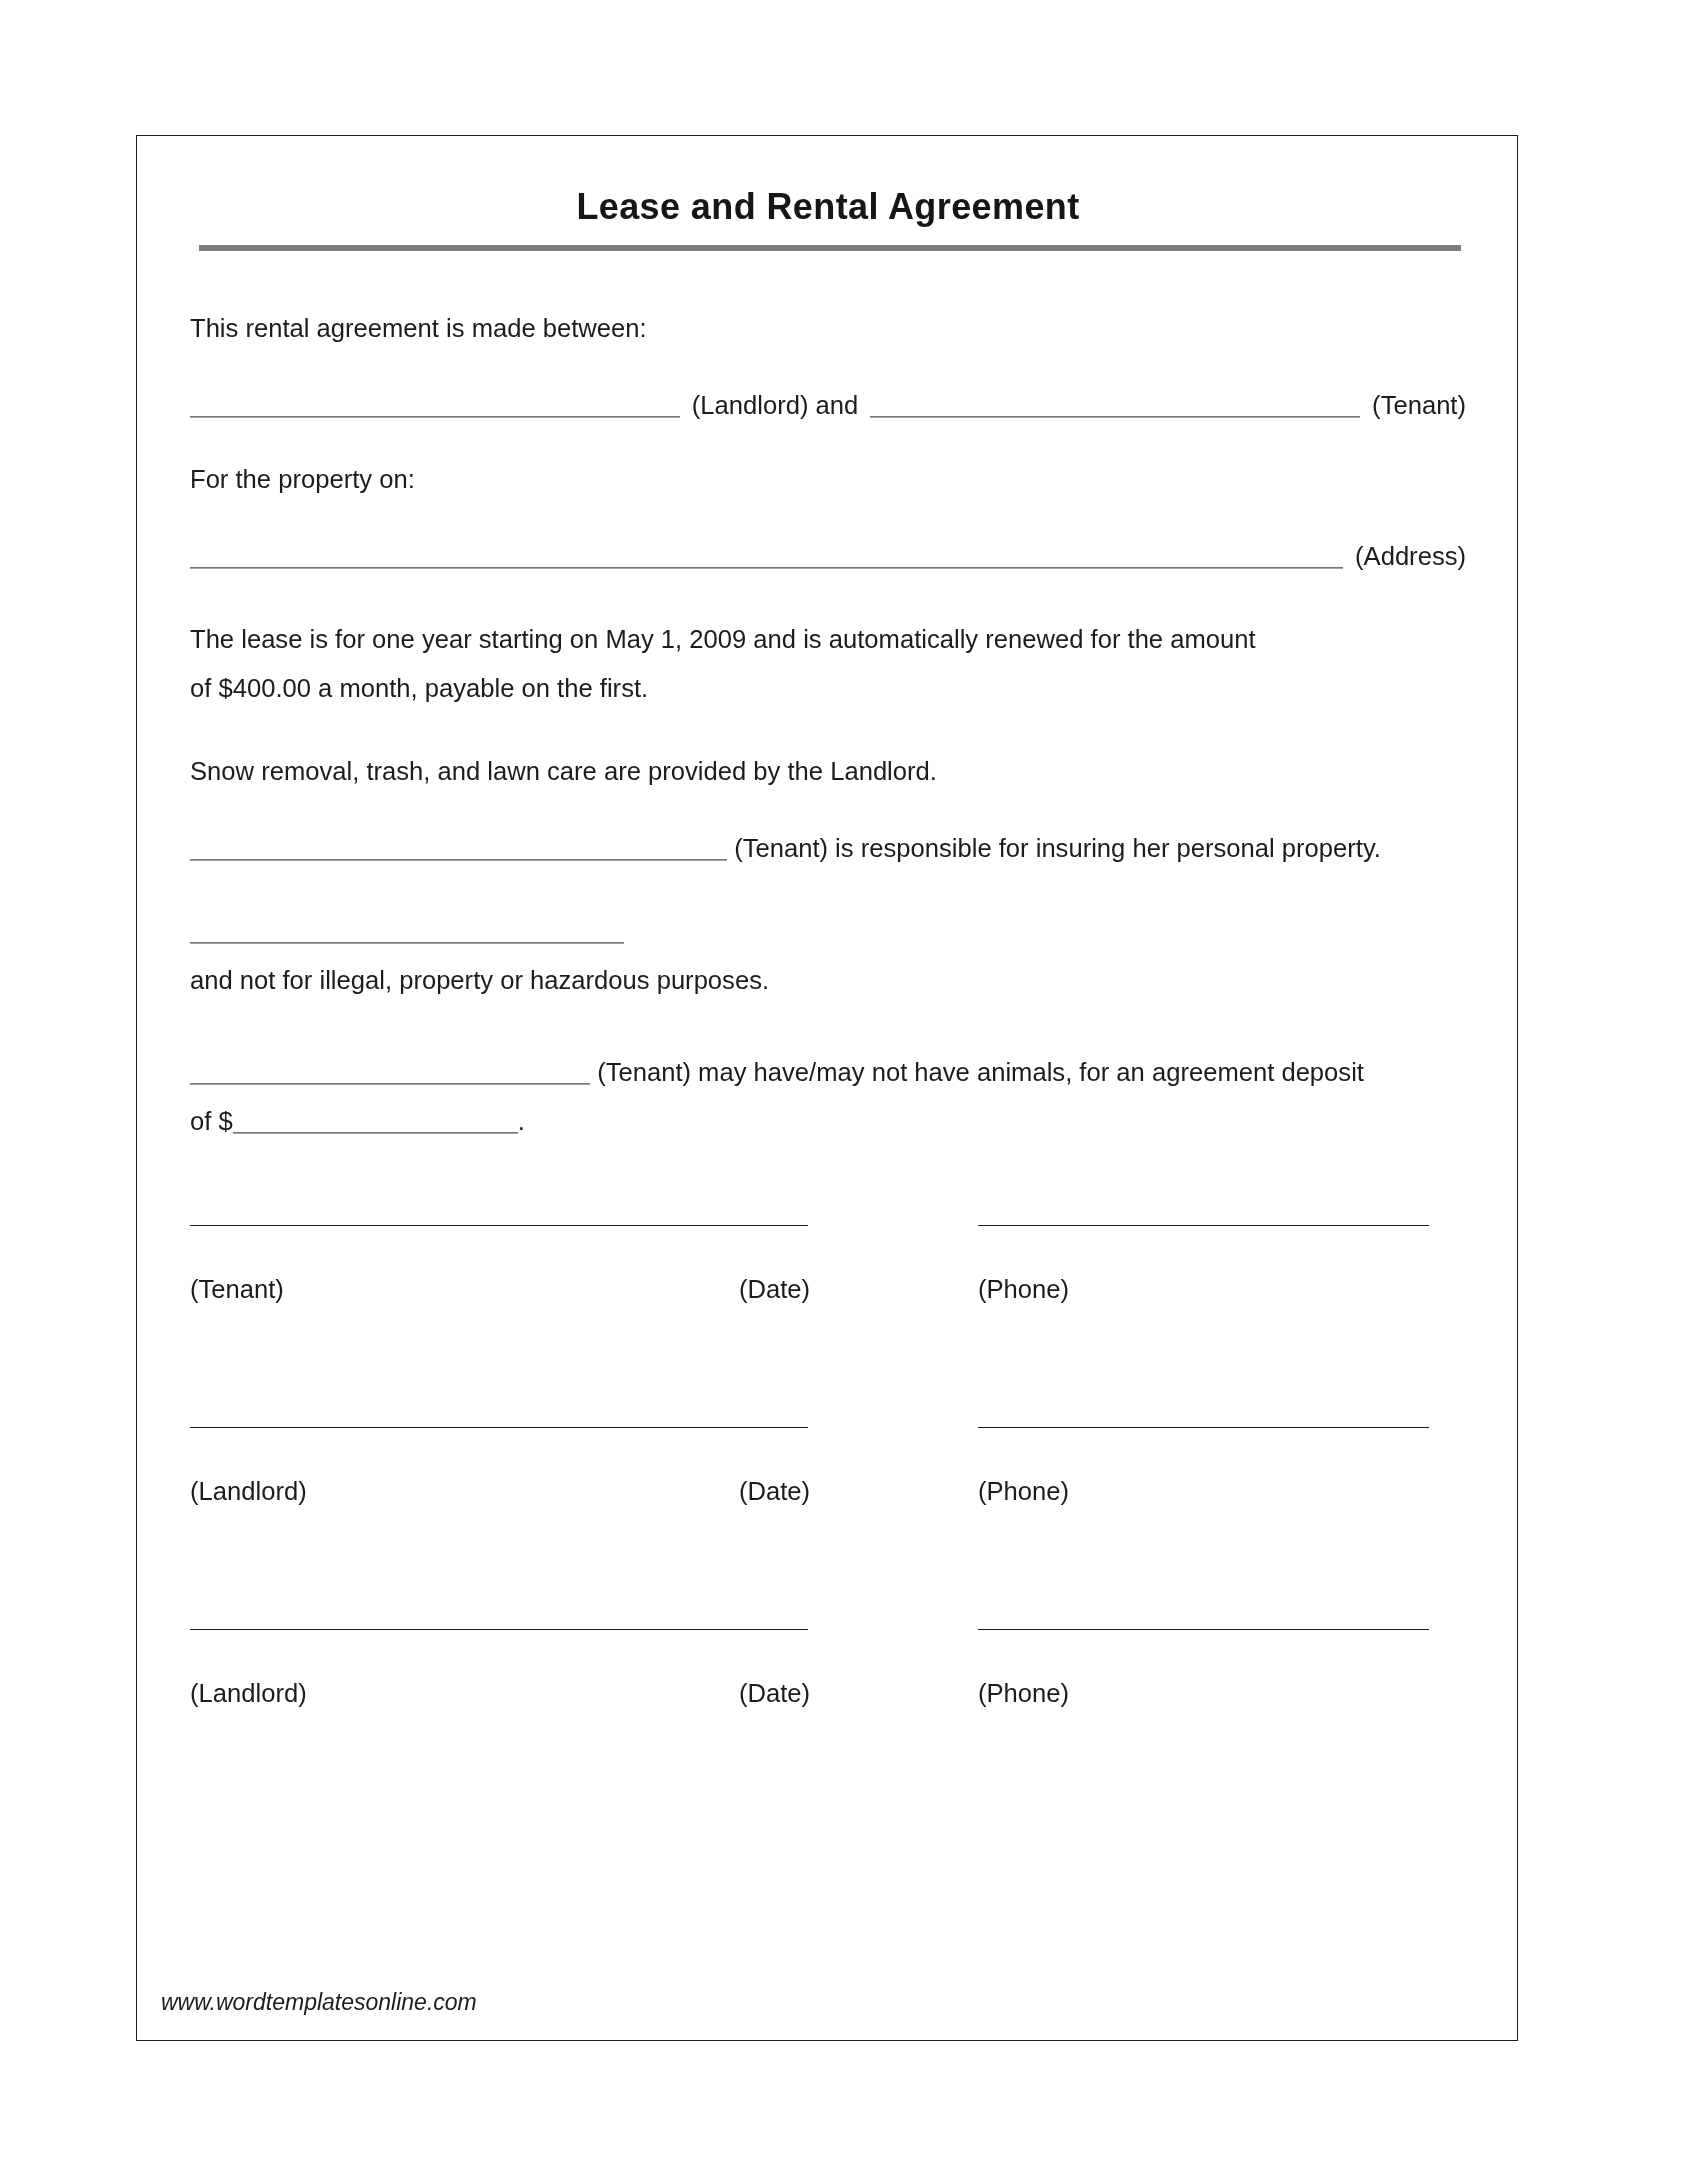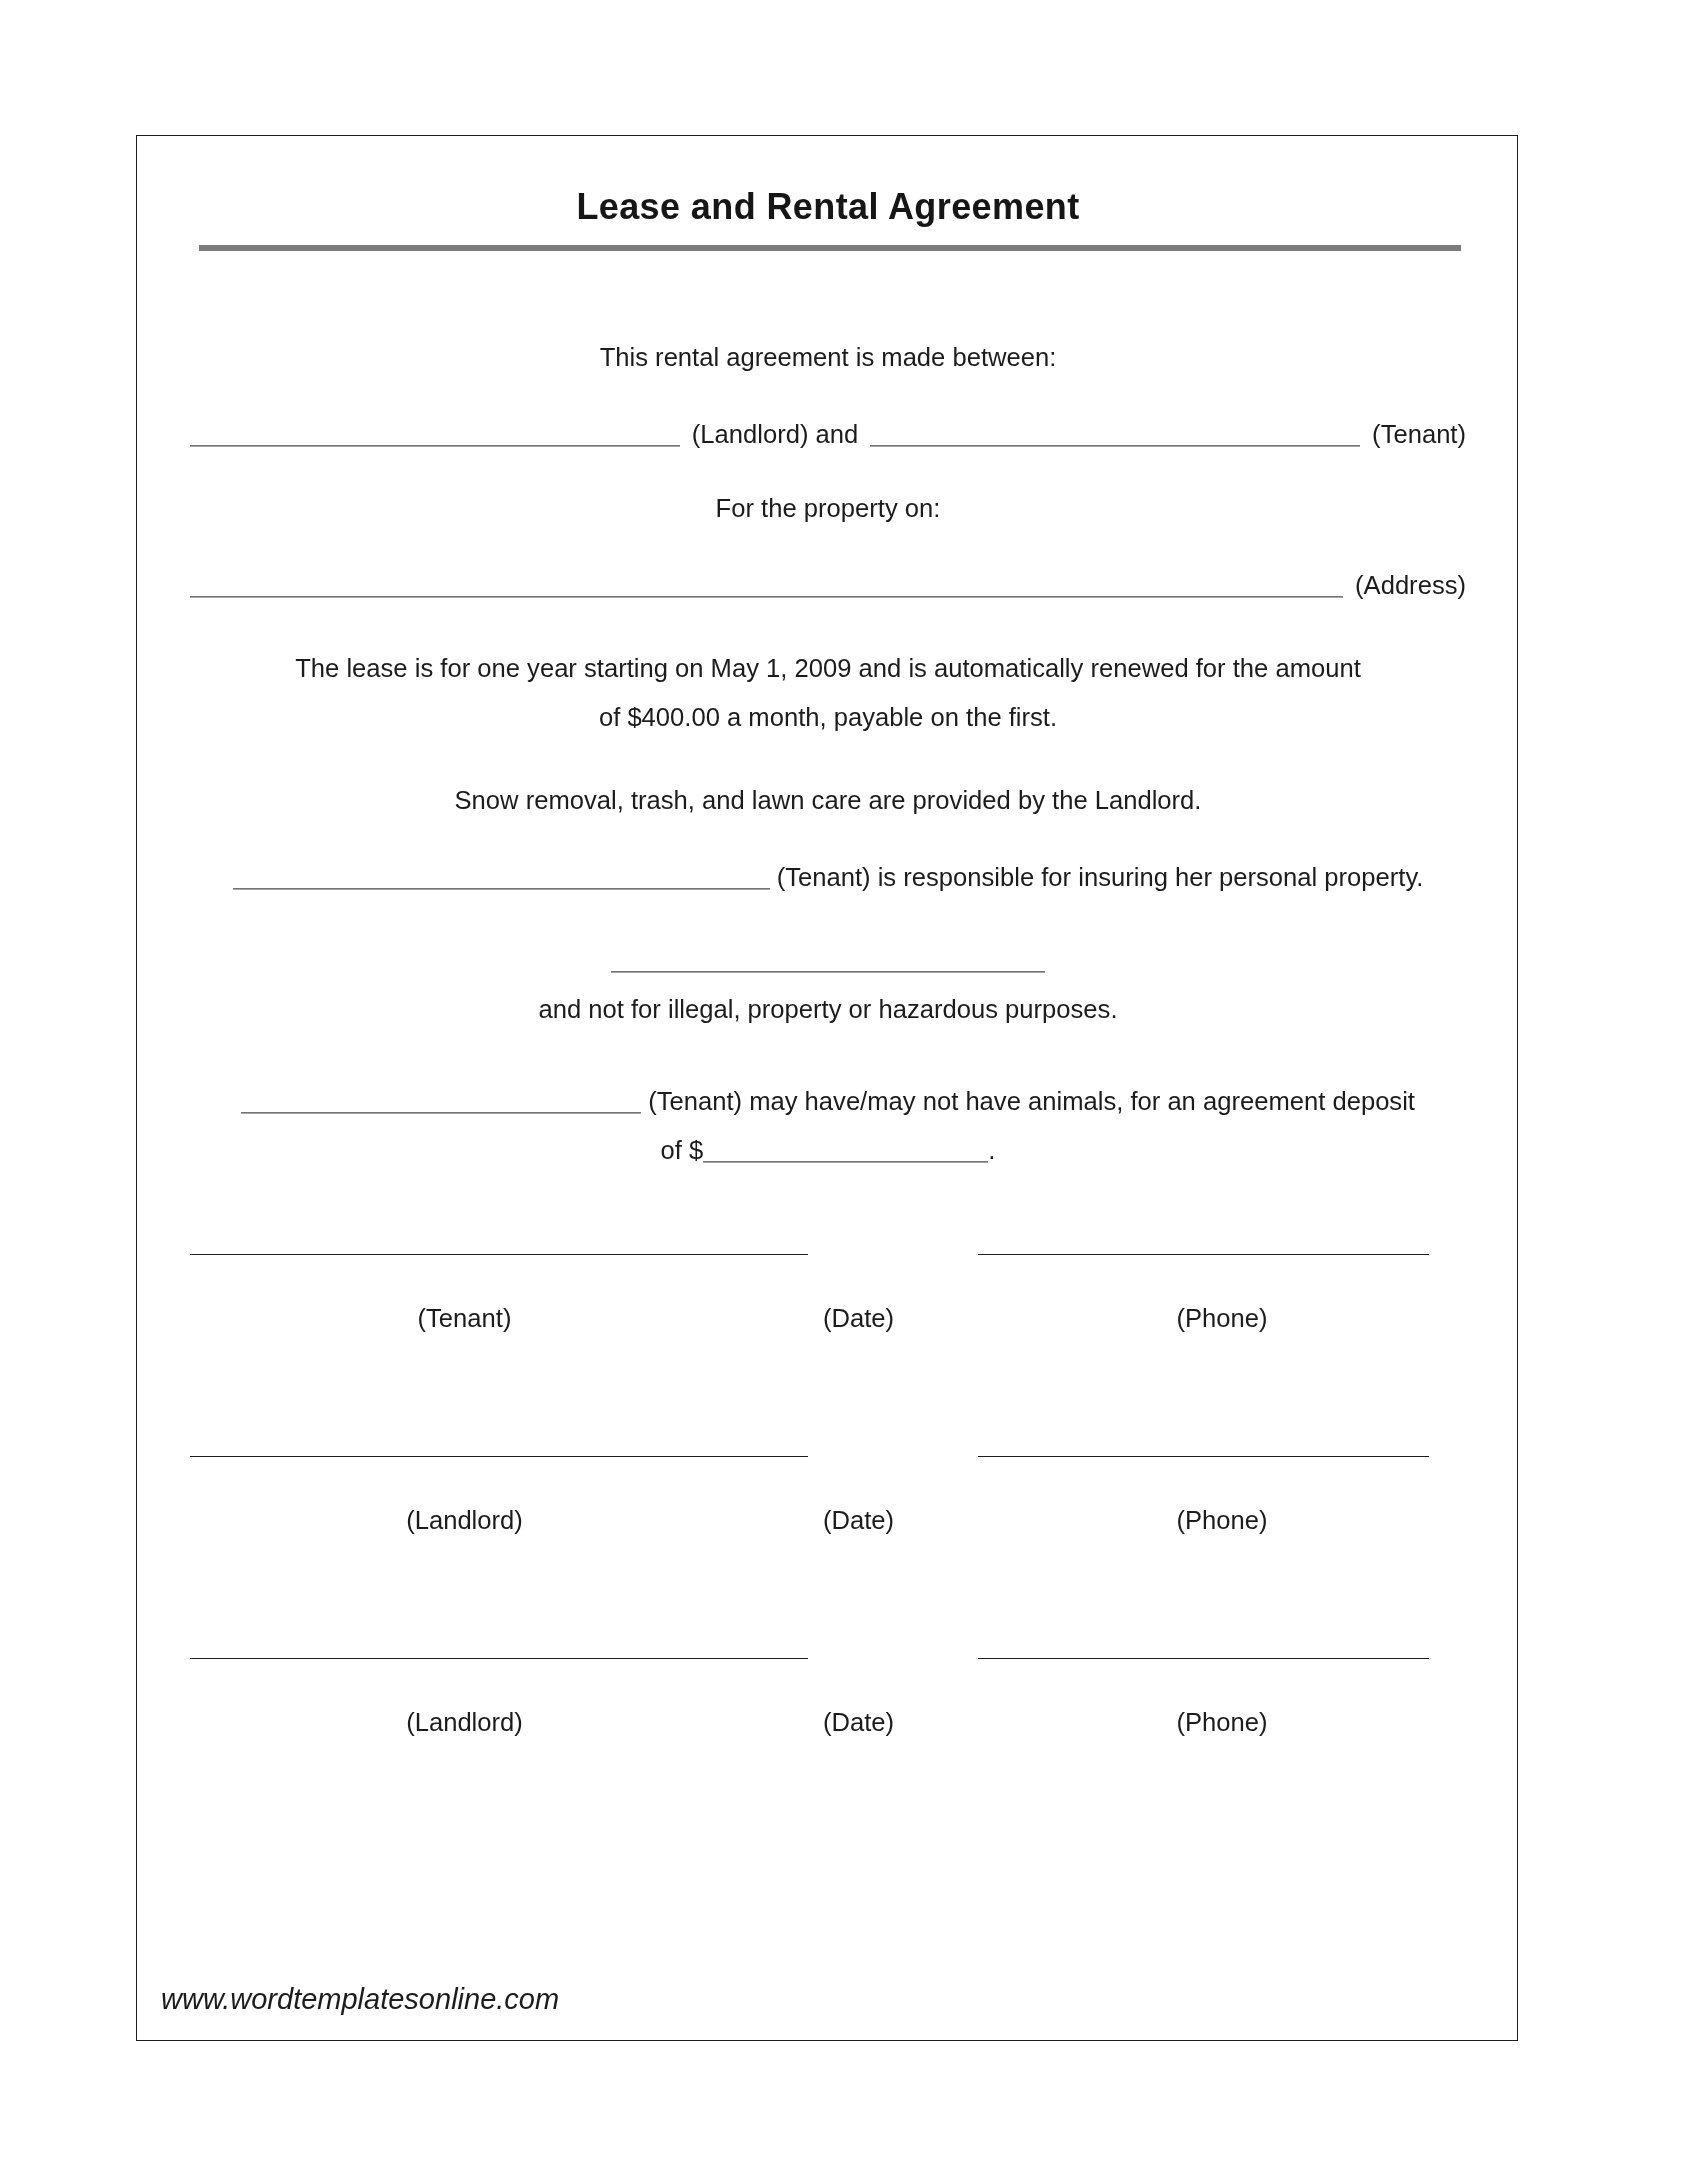--- a/index.html
+++ b/index.html
@@ -33,21 +33,21 @@
     font-weight: bold;
     text-align: center;
     letter-spacing: 0.4px;
     color: #161616;
   }
   .title-rule {
     height: 6px;
     background: #7c7c7c;
     margin: 17px 5.1px 0 8.5px;
   }
-  .body { margin-top: 91px; text-align: center; }
+  .body { margin-top: 62px; }
   .doc-line {
     font-size: 25.6px;
     line-height: 31px;
     margin-bottom: 43px;
     white-space: nowrap;
   }
   .para {
     white-space: normal;
     line-height: 49px;
   }
@@ -86,21 +86,21 @@
     font-size: 25.6px;
     line-height: 31px;
   }
   .sig-role  { width: 549px; }
   .sig-date  { width: 239px; }
   .sig-phone { flex: 1; }
   .footer-url {
     position: absolute;
     left: 24px;
     bottom: 24px;
-    font-size: 29px;
+    font-size: 23px;
     font-style: italic;
     color: #1c1c1c;
   }
 </style>
 </head>
 <body>
 
 <div class="page">
   <div class="frame">
     <div class="content">

